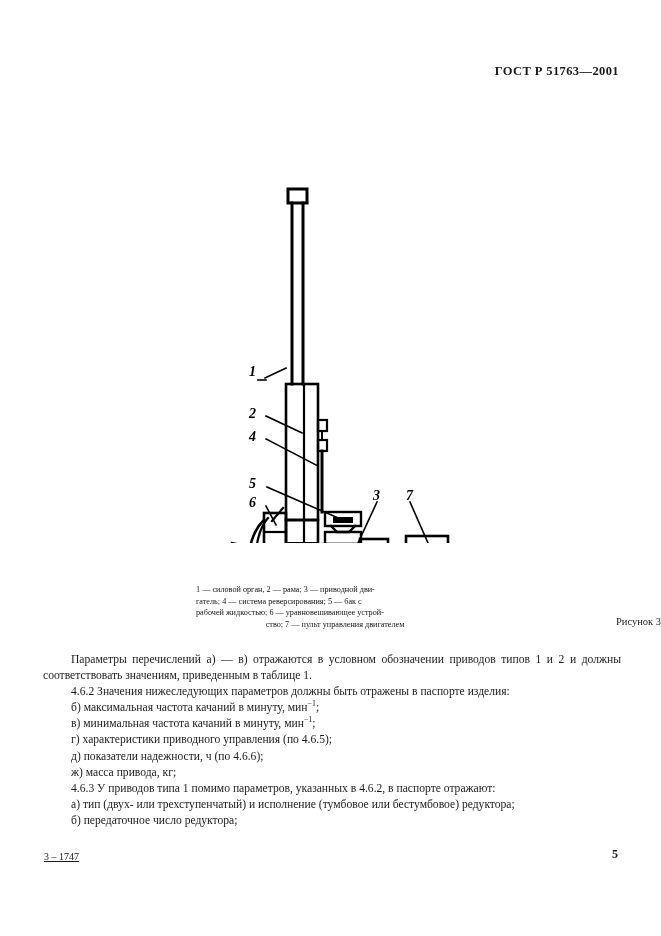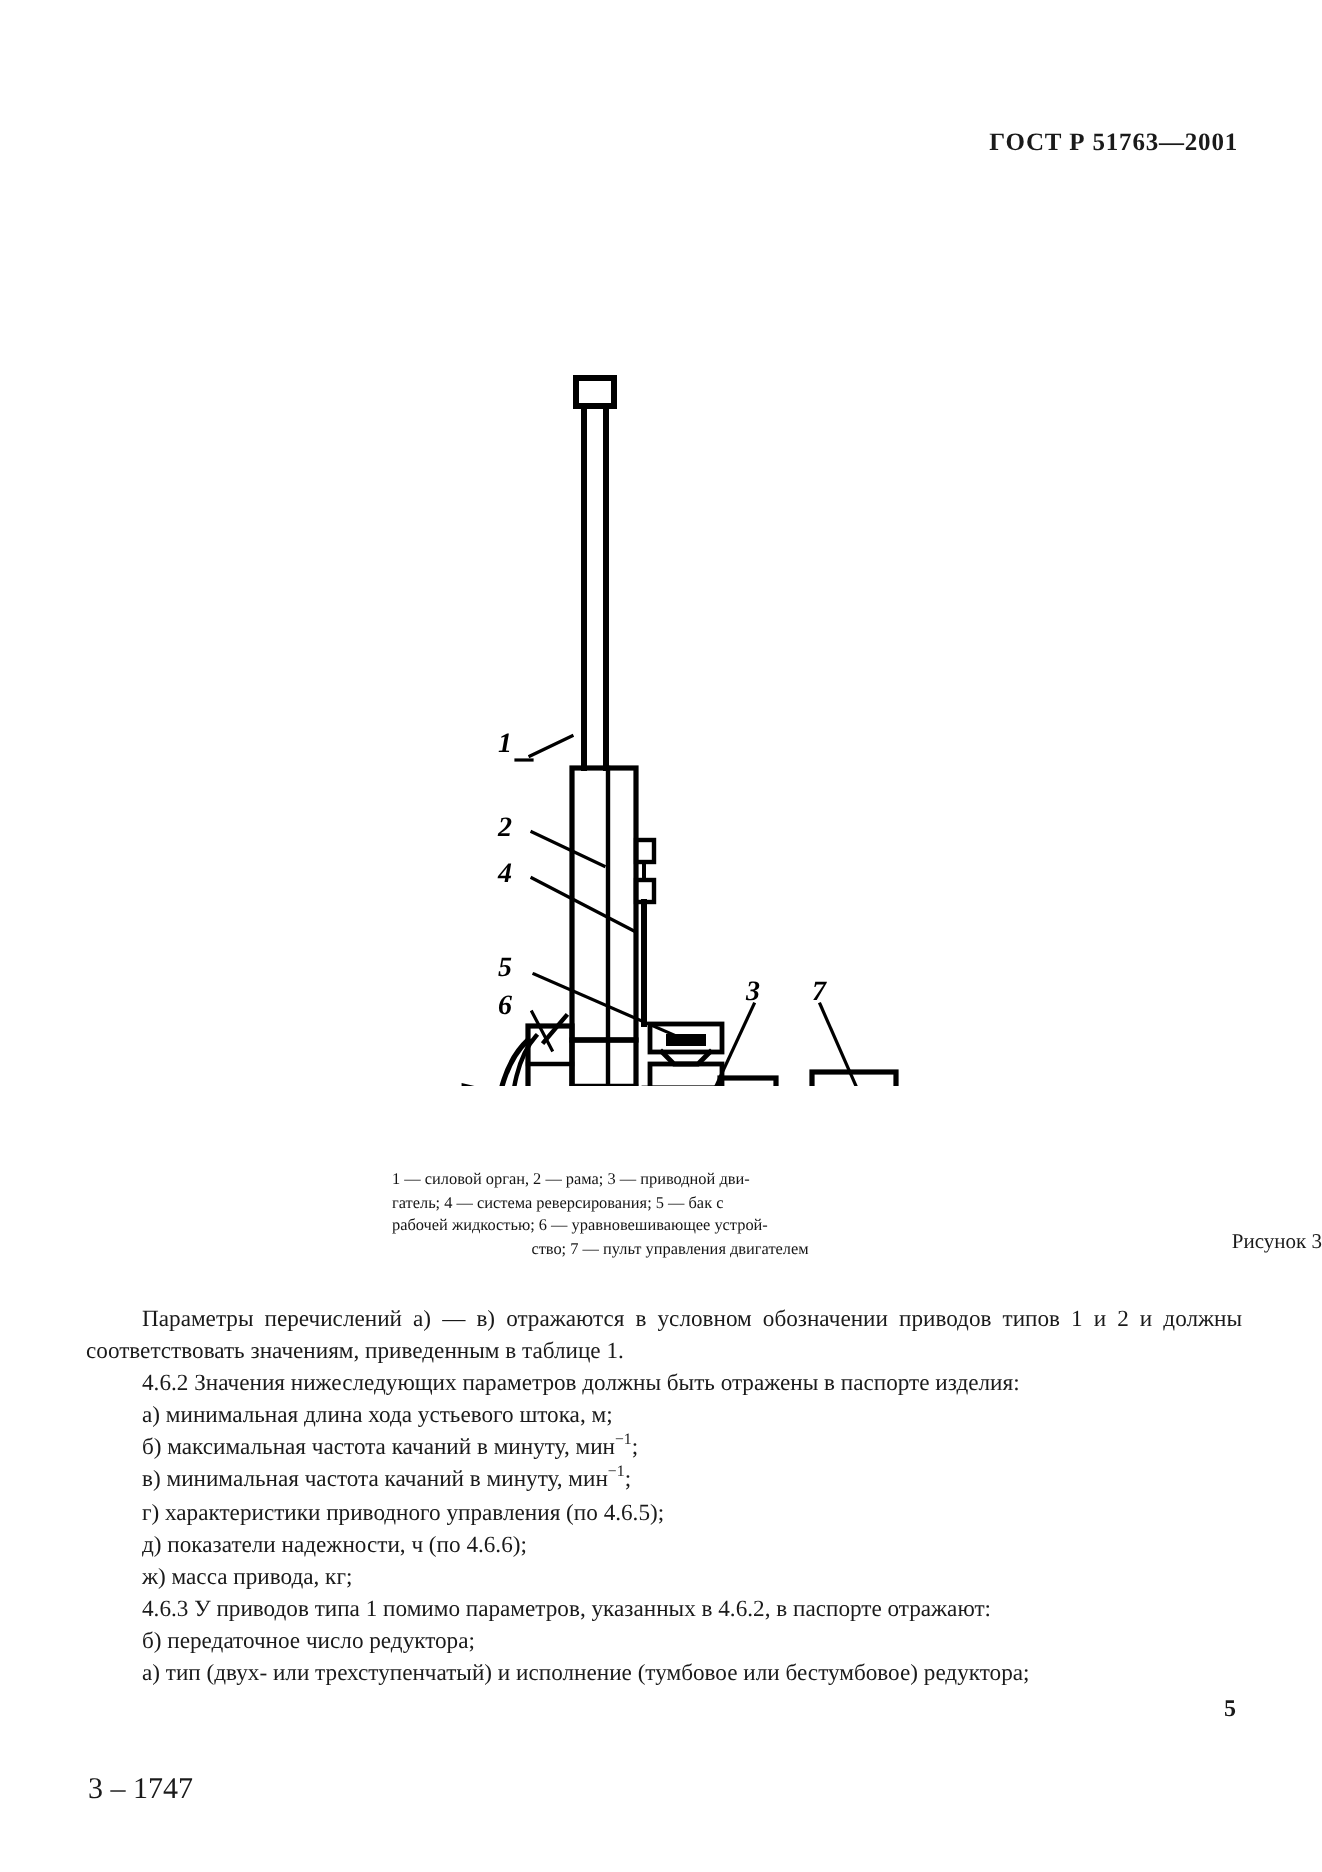--- a/index.html
+++ b/index.html
@@ -82,22 +82,23 @@
   sup {
     font-size: 0.68em;
     vertical-align: super;
     line-height: 0;
   }
 
   
   .footer-left {
     position: absolute;
     left: 44px;
-    top: 887px;
-    font-size: 15px;
+    top: 851px;
+    font-size: 10px;
+    text-decoration: underline;
   }
   .footer-page {
     position: absolute;
     right: 43px;
     top: 847px;
     font-size: 12px;
     font-weight: bold;
   }
 </style>
 </head>
@@ -209,28 +210,27 @@
     <span class="ln">рабочей жидкостью; 6 — уравновешивающее устрой-</span>
     <span class="ln last">ство; 7 — пульт управления двигателем</span>
   </div>
 
   <div class="fig-number">Рисунок 3</div>
 
   <div class="body">
     <p class="para">Параметры перечислений а) — в) отражаются в условном обозначении приводов типов 1 и 2 и должны соответствовать значениям, приведенным в таблице 1.</p>
     <p class="para">4.6.2 Значения нижеследующих параметров должны быть отражены в паспорте изделия:</p>
 
-    <p class="listitem">а) минимальная длина хода устьевого штока, м;</p>
     <p class="listitem"><span>б) максимальная частота качаний в минуту, мин</span><sup>−1</sup><span>;</span></p>
     <p class="listitem"><span>в) минимальная частота качаний в минуту, мин</span><sup>−1</sup><span>;</span></p>
     <p class="listitem">г) характеристики приводного управления (по 4.6.5);</p>
     <p class="listitem">д) показатели надежности, ч (по 4.6.6);</p>
     <p class="listitem">ж) масса привода, кг;</p>
 
     <p class="para">4.6.3 У приводов типа 1 помимо параметров, указанных в 4.6.2, в паспорте отражают:</p>
+    <p class="listitem">а) тип (двух- или трехступенчатый) и исполнение (тумбовое или бестумбовое) редуктора;</p>
     <p class="listitem">б) передаточное число редуктора;</p>
-    <p class="listitem">а) тип (двух- или трехступенчатый) и исполнение (тумбовое или бестумбовое) редуктора;</p>
   </div>
 
   <div class="footer-left">3 – 1747</div>
   <div class="footer-page">5</div>
 
 </div>
 
 </body></html>

